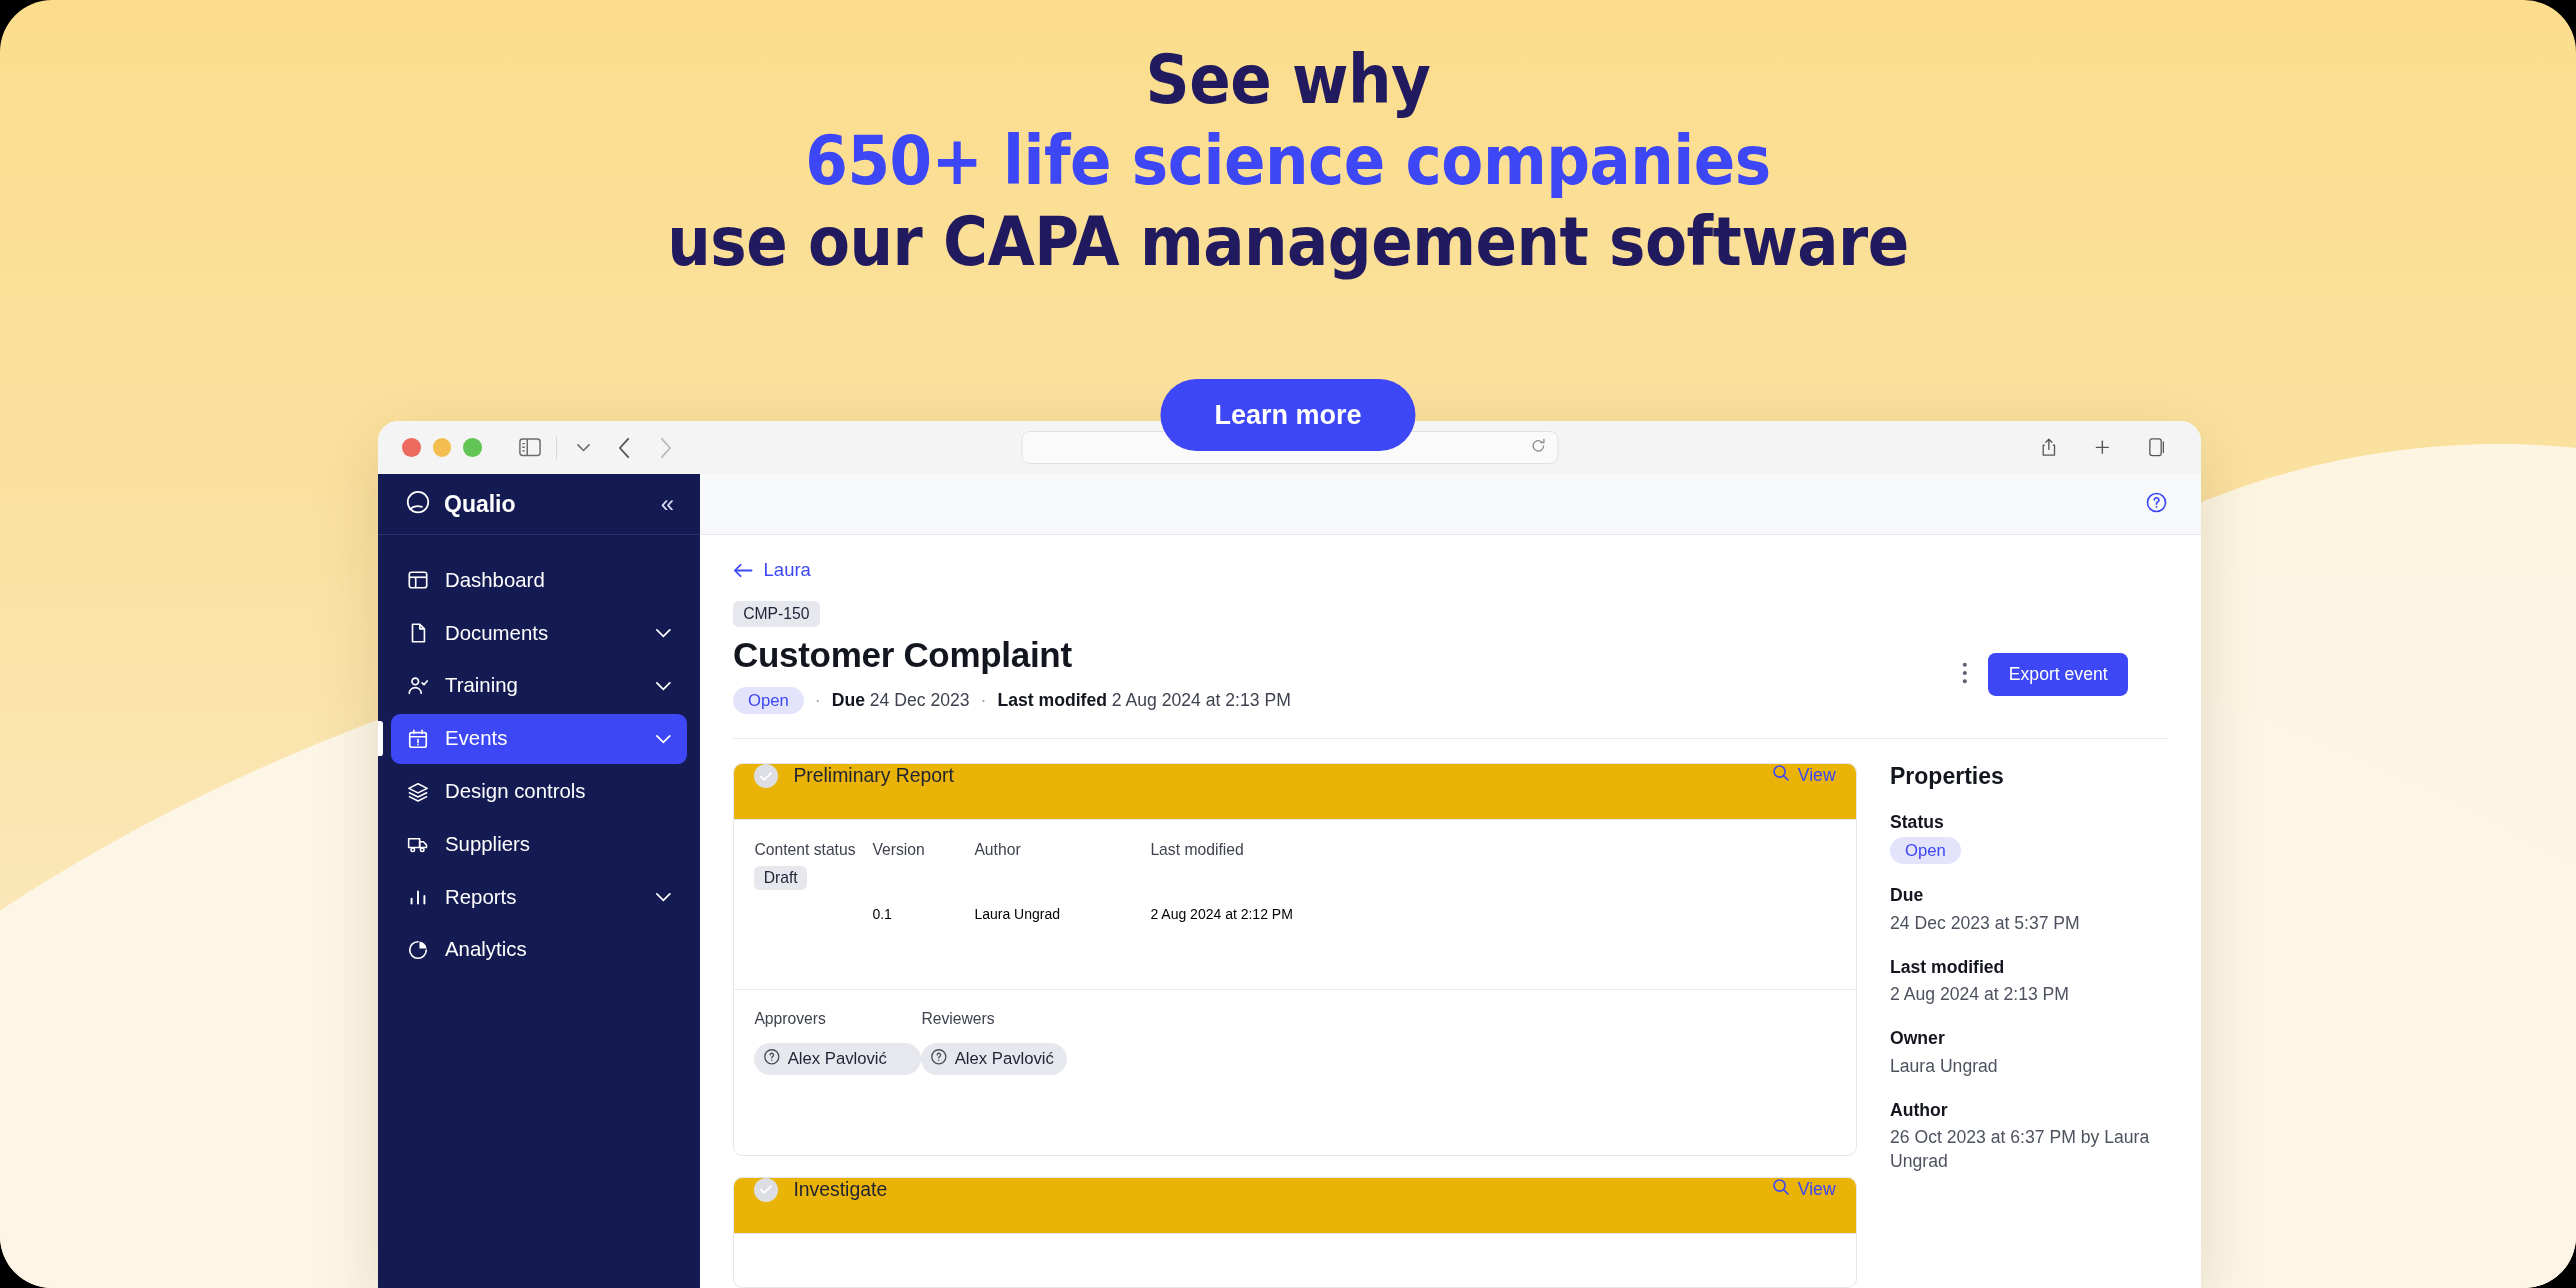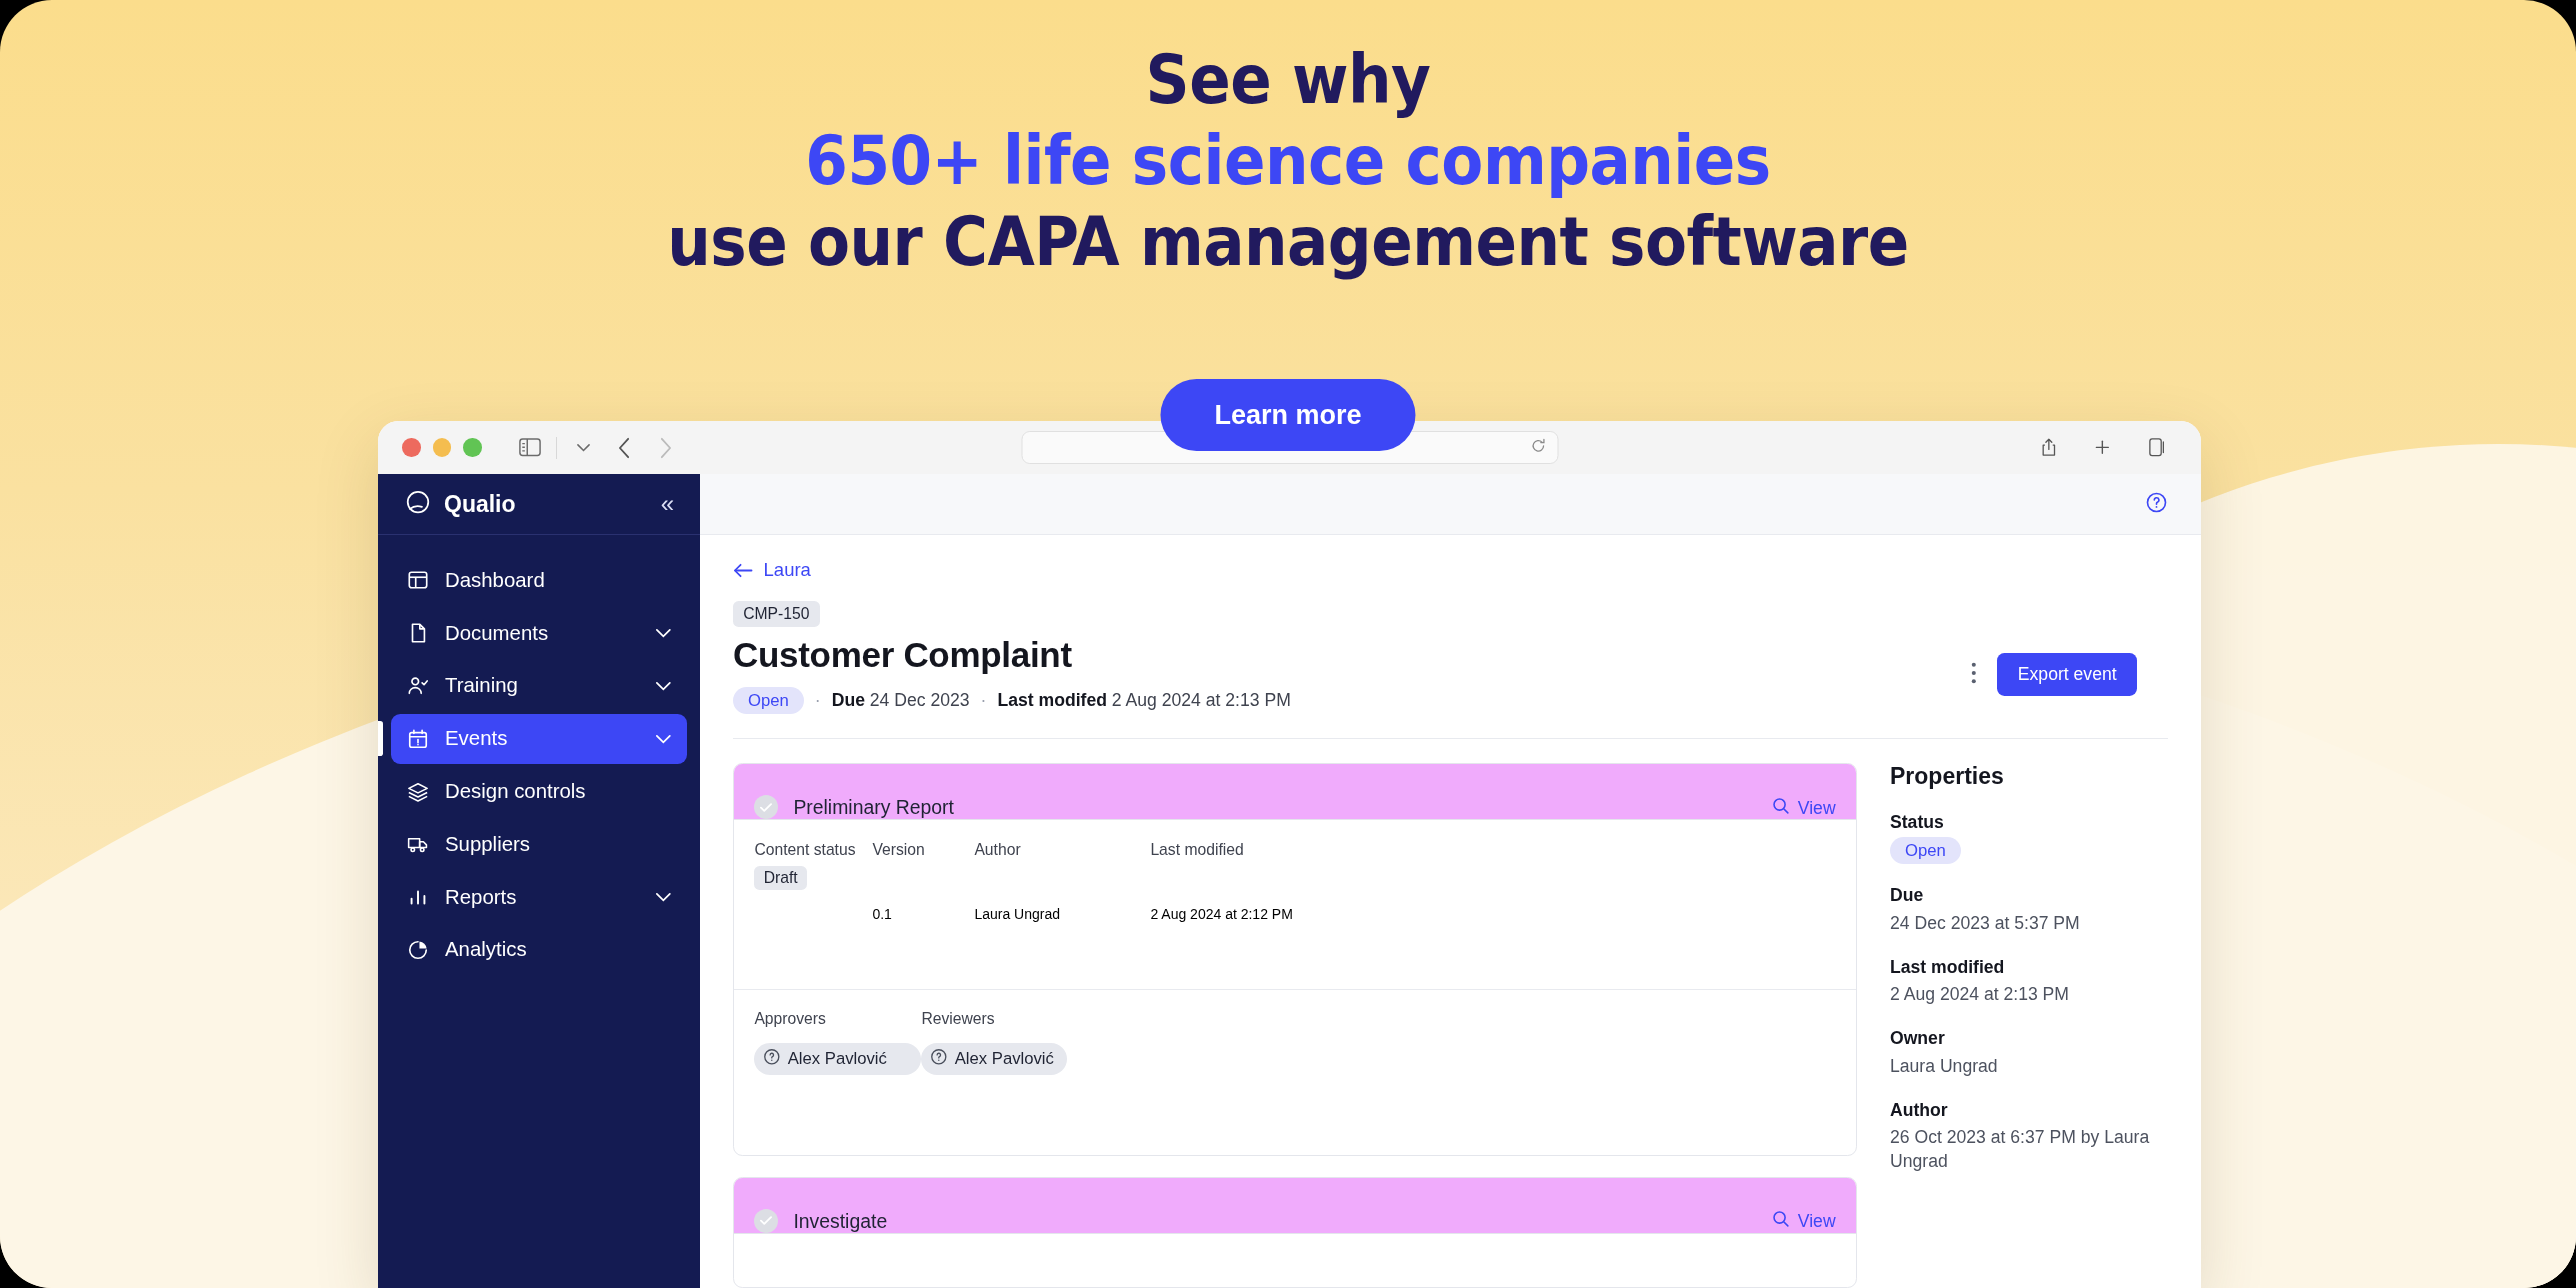--- a/index.html
+++ b/index.html
@@ -176,39 +176,39 @@
   }
   #doc-title { font-size:35px; font-weight:700; color:#14161f; margin-top:8.3px; letter-spacing:-0.3px; }
   #meta-row { display:flex; align-items:center; gap:11px; margin-top:12px; font-size:17.6px; color:#3f434f; }
   .pill-open {
     background:#e3e4fb; color:#3d47f5; border-radius:924px;
     padding:3.7px 15px; font-size:16.7px; font-weight:500;
   }
   .sep { color:#9aa0ae; }
   .meta-k { font-weight:700; color:#14161f; }
 
-  #header-actions { position:absolute; right:31px; top:0; display:flex; align-items:center; gap:20.4px; }
+  #header-actions { position:absolute; right:40px; top:0; display:flex; align-items:center; gap:20.4px; }
   #kebab { color:#5a6070; font-size:24px; cursor:pointer; letter-spacing:0; line-height:1; }
   #export-btn {
     background:#3d47f5; color:#fff; border:none; border-radius:7.4px;
     height:43px; padding:0 20.4px; font-size:17.6px; font-weight:500;
     font-family:"Liberation Sans", sans-serif; cursor:pointer; white-space:nowrap;
   }
   #title-block { position:relative; }
 
   #divider { height:0.9px; background:#e8eaef; margin-top:24px; }
 
   #cols { display:flex; gap:33px; flex:1; min-height:0; padding-top:24px; }
   #left-col { flex:1; min-width:0; display:flex; flex-direction:column; gap:20.4px; }
   #right-col { width:278px; flex:0 0 278px; }
 
   .card { border:0.9px solid #e4e6ec; border-radius:9.3px; overflow:hidden; background:#fff; }
   .card-head {
-    background:#f0abfc; border-bottom:0.9px solid #e4e6ec;
-    height:56px; display:flex; align-items:flex-end; padding:0 20.4px; gap:15px;
+    background:#eab308; border-bottom:0.9px solid #e4e6ec;
+    height:56px; display:flex; align-items:flex-start; padding:0 20.4px; gap:15px;
   }
   .check-circle {
     width:24px;height:24px;border-radius:50%;background:#dcdee4;
     display:flex;align-items:center;justify-content:center;flex:0 0 24px;
   }
   .card-head .ctitle { font-size:19.4px; color:#1f2333; }
   .view-link { margin-left:auto; display:flex; align-items:center; gap:8.3px; color:#3d47f5; font-size:17.6px; cursor:pointer; }
 
   .card-body { padding: 0; }
   .field-grid { display:flex; padding:20.4px 20.4px 18.5px 20.4px; gap:0; }

